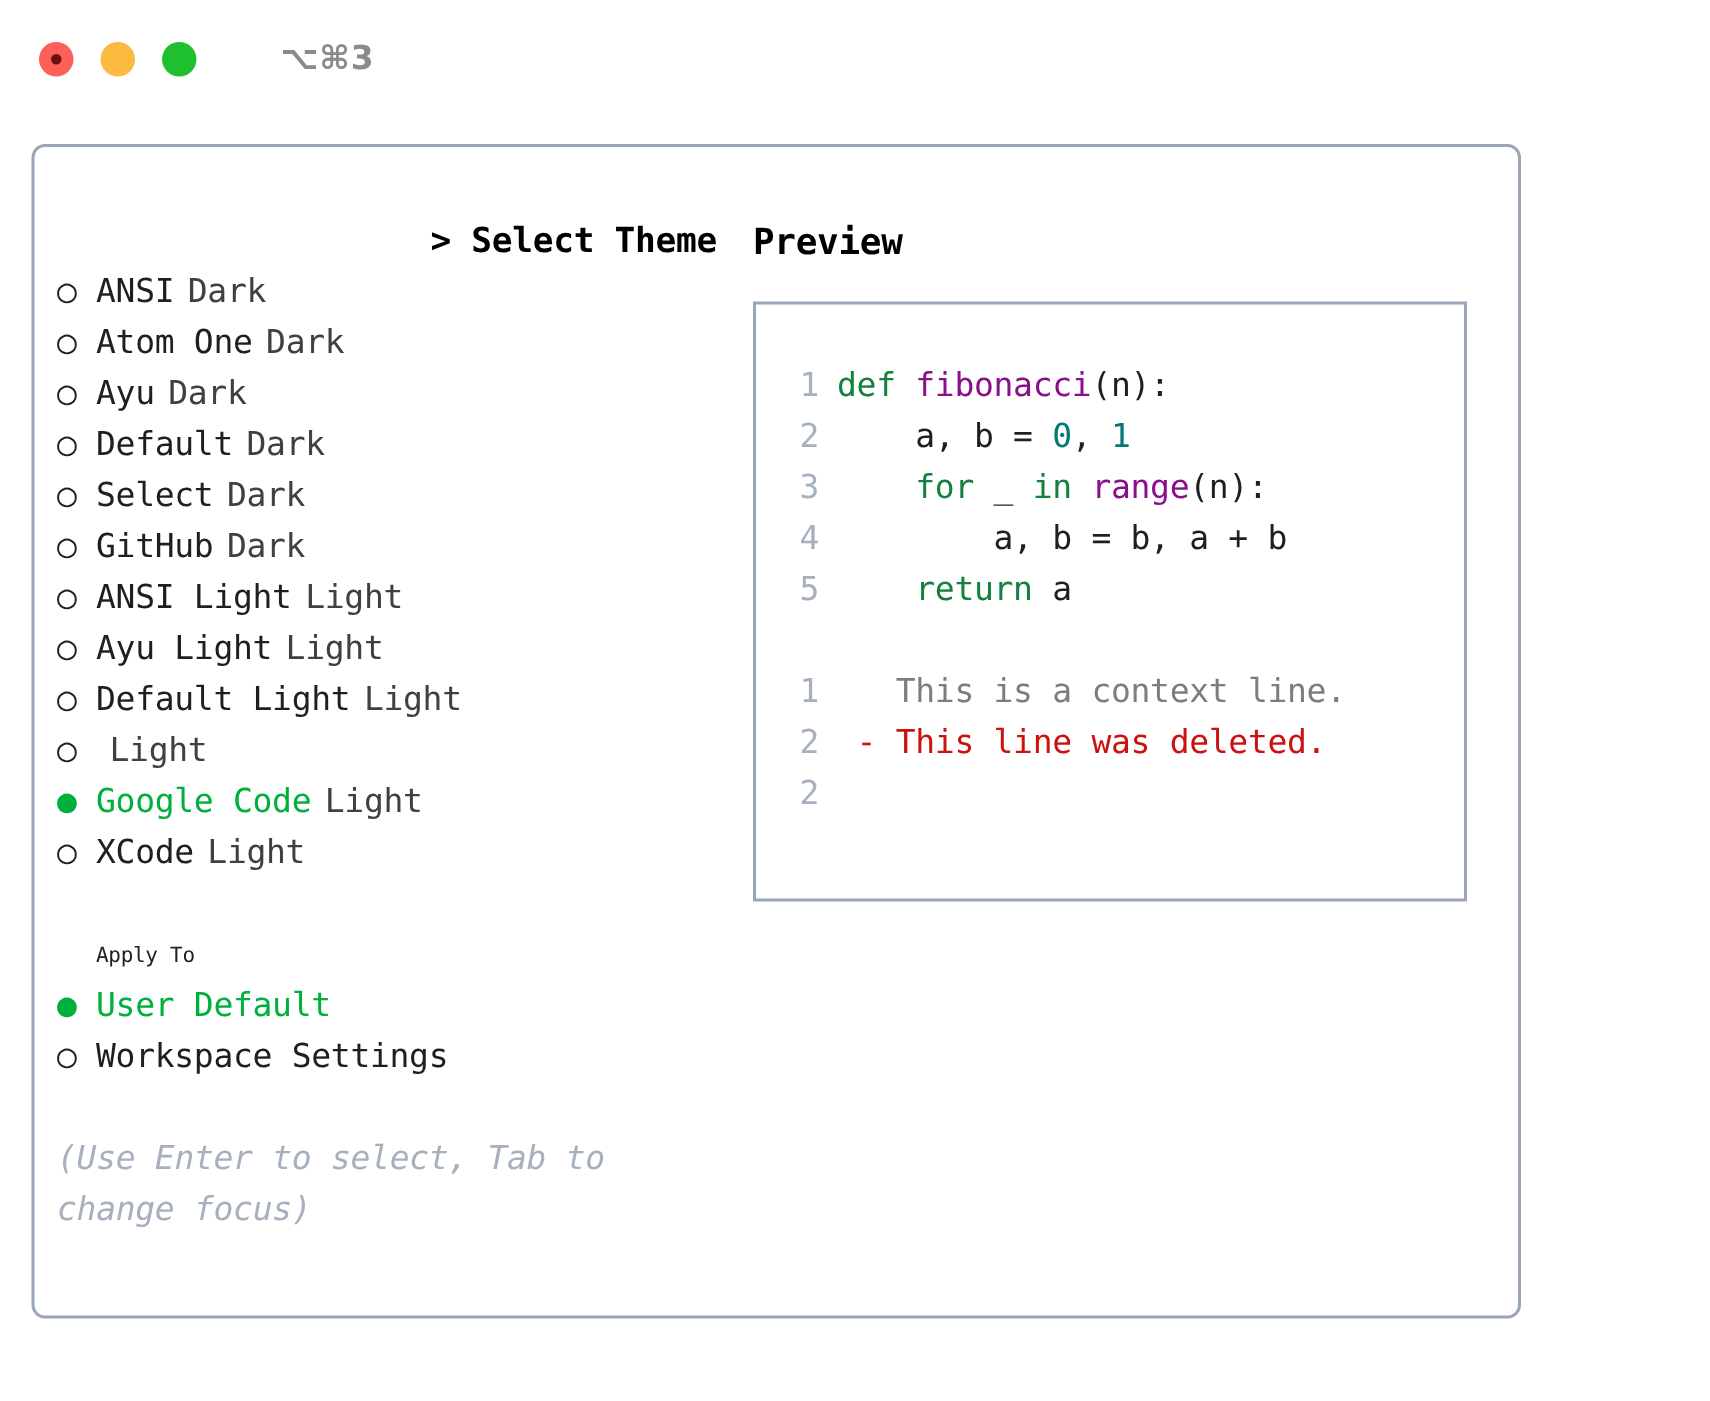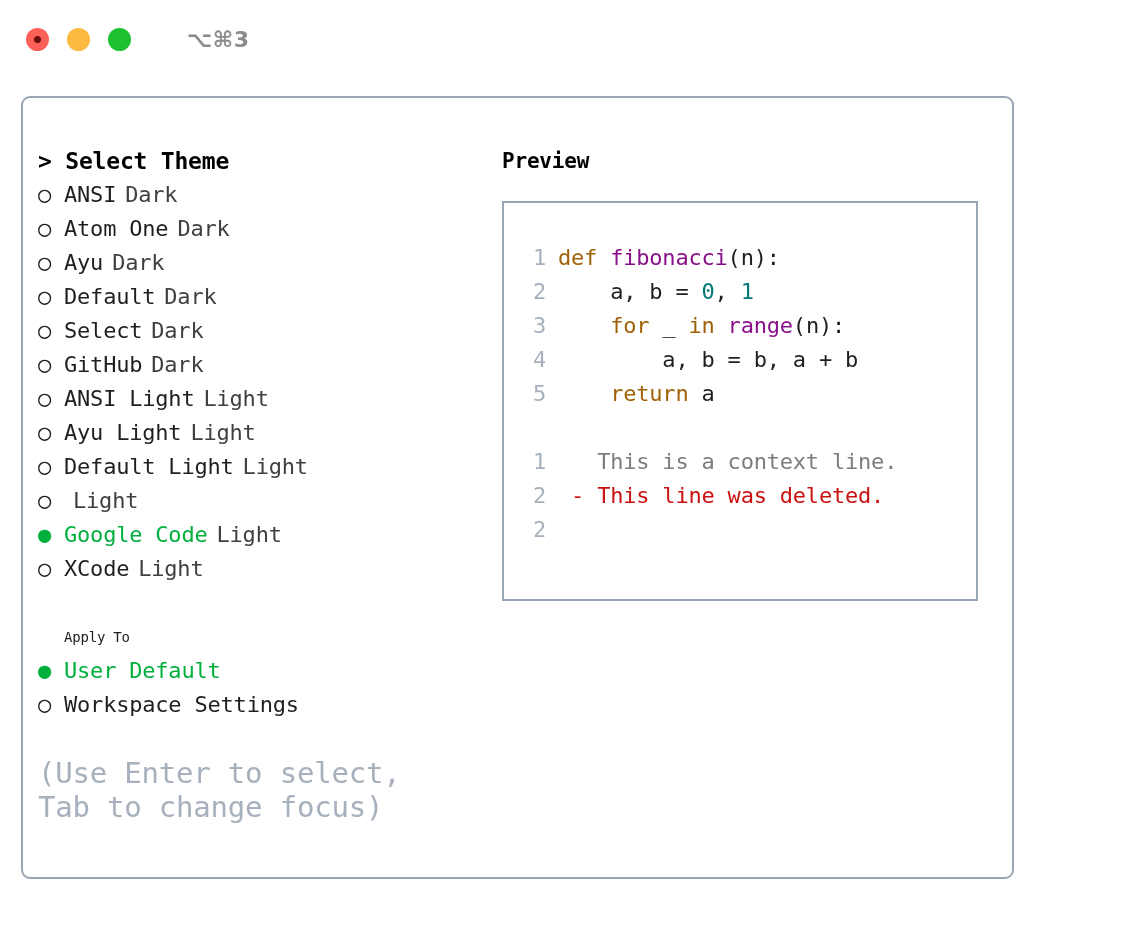--- a/index.html
+++ b/index.html
@@ -97,20 +97,21 @@
     width: 440px;
   }
 
   .section-header {
     font-size: 23px;
     font-weight: 700;
     color: #000000;
     line-height: 34px;
     white-space: pre;
     letter-spacing: -0.2px;
+    text-align: right;
   }
 
   .opt-row {
     display: flex;
     align-items: baseline;
     line-height: 34px;
     font-size: 22px;
     white-space: pre;
     letter-spacing: -0.2px;
   }
@@ -138,38 +139,39 @@
     font-size: 14px;
     color: #1f1f1f;
     line-height: 34px;
     padding-left: 26px;
     white-space: pre;
     letter-spacing: -0.2px;
   }
 
   #hint {
     margin-top: 34px;
-    font-size: 29px;
+    font-size: 22px;
     line-height: 34px;
     color: #a7b0bd;
     width: 420px;
     white-space: pre-wrap;
     letter-spacing: -0.2px;
+    font-style: italic;
   }
 
   
   #right-col {
     position: absolute;
     left: 479px;
     top: 46px;
     width: 490px;
   }
 
   #preview-title {
-    font-size: 21px;
+    font-size: 24px;
     font-weight: 700;
     color: #000000;
     line-height: 34px;
     letter-spacing: -0.2px;
   }
 
   #preview-box {
     margin-top: 23px;
     width: 476px;
     height: 400px;
@@ -190,21 +192,21 @@
     flex: 0 0 42px;
     width: 42px;
     text-align: right;
     color: #a7b0bd;
     padding-right: 12px;
     box-sizing: content-box;
   }
   .code-text { color: #1f1f1f; }
 
   
-  .tok-kw   { color: #a16207; text-align: center; }
+  .tok-kw   { color: #15803d; text-align: center; }
   .tok-fn   { color: #8a0f8a; text-align: right; }
   .tok-num  { color: #027878; }
   .tok-plain{ color: #1f1f1f; }
 
   .gap-line { height: 34px; }
 
   .diff-ctx { color: #7d7d7d; }
   .diff-del { color: #cc1111; }
   .diff-add { color: #00a310; }
 </style>

